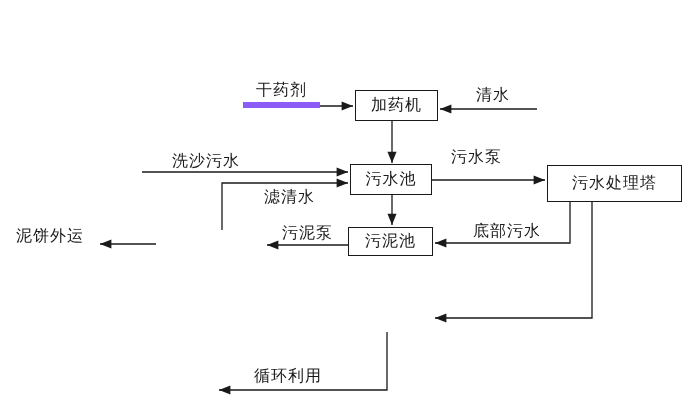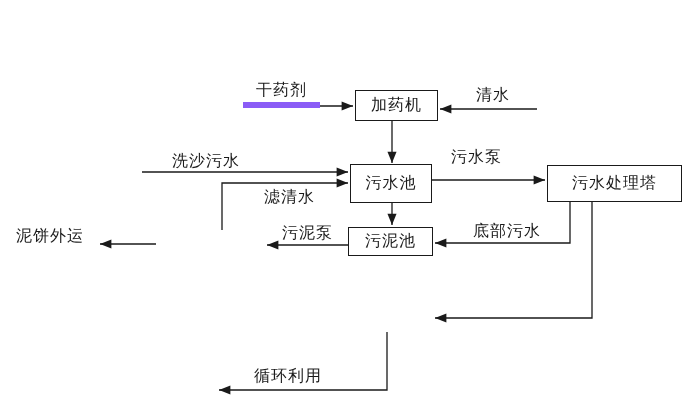--- a/index.html
+++ b/index.html
@@ -57,21 +57,21 @@
       <line x1="156" y1="244" x2="100" y2="244" marker-end="url(#arr)"></line>
       <path d="M592,202 V318 H435" marker-end="url(#arr)"></path>
       <path d="M387,332 V390 H219" marker-end="url(#arr)"></path>
     </g>
   </svg>
 
   <div class="node" style="left:355px;top:90px;width:83px;height:31px">
     <span>加药机</span>
   </div>
 
-  <div class="node" style="left:350px;top:164px;width:82px;height:39px">
+  <div class="node" style="left:350px;top:164px;width:82px;height:31px">
     <span>污水池</span>
   </div>
 
   <div class="node" style="left:547px;top:165px;width:135px;height:37px">
     <span>污水处理塔</span>
   </div>
 
   <div class="node" style="left:348px;top:227px;width:85px;height:29px">
     <span>污泥池</span>
   </div>

